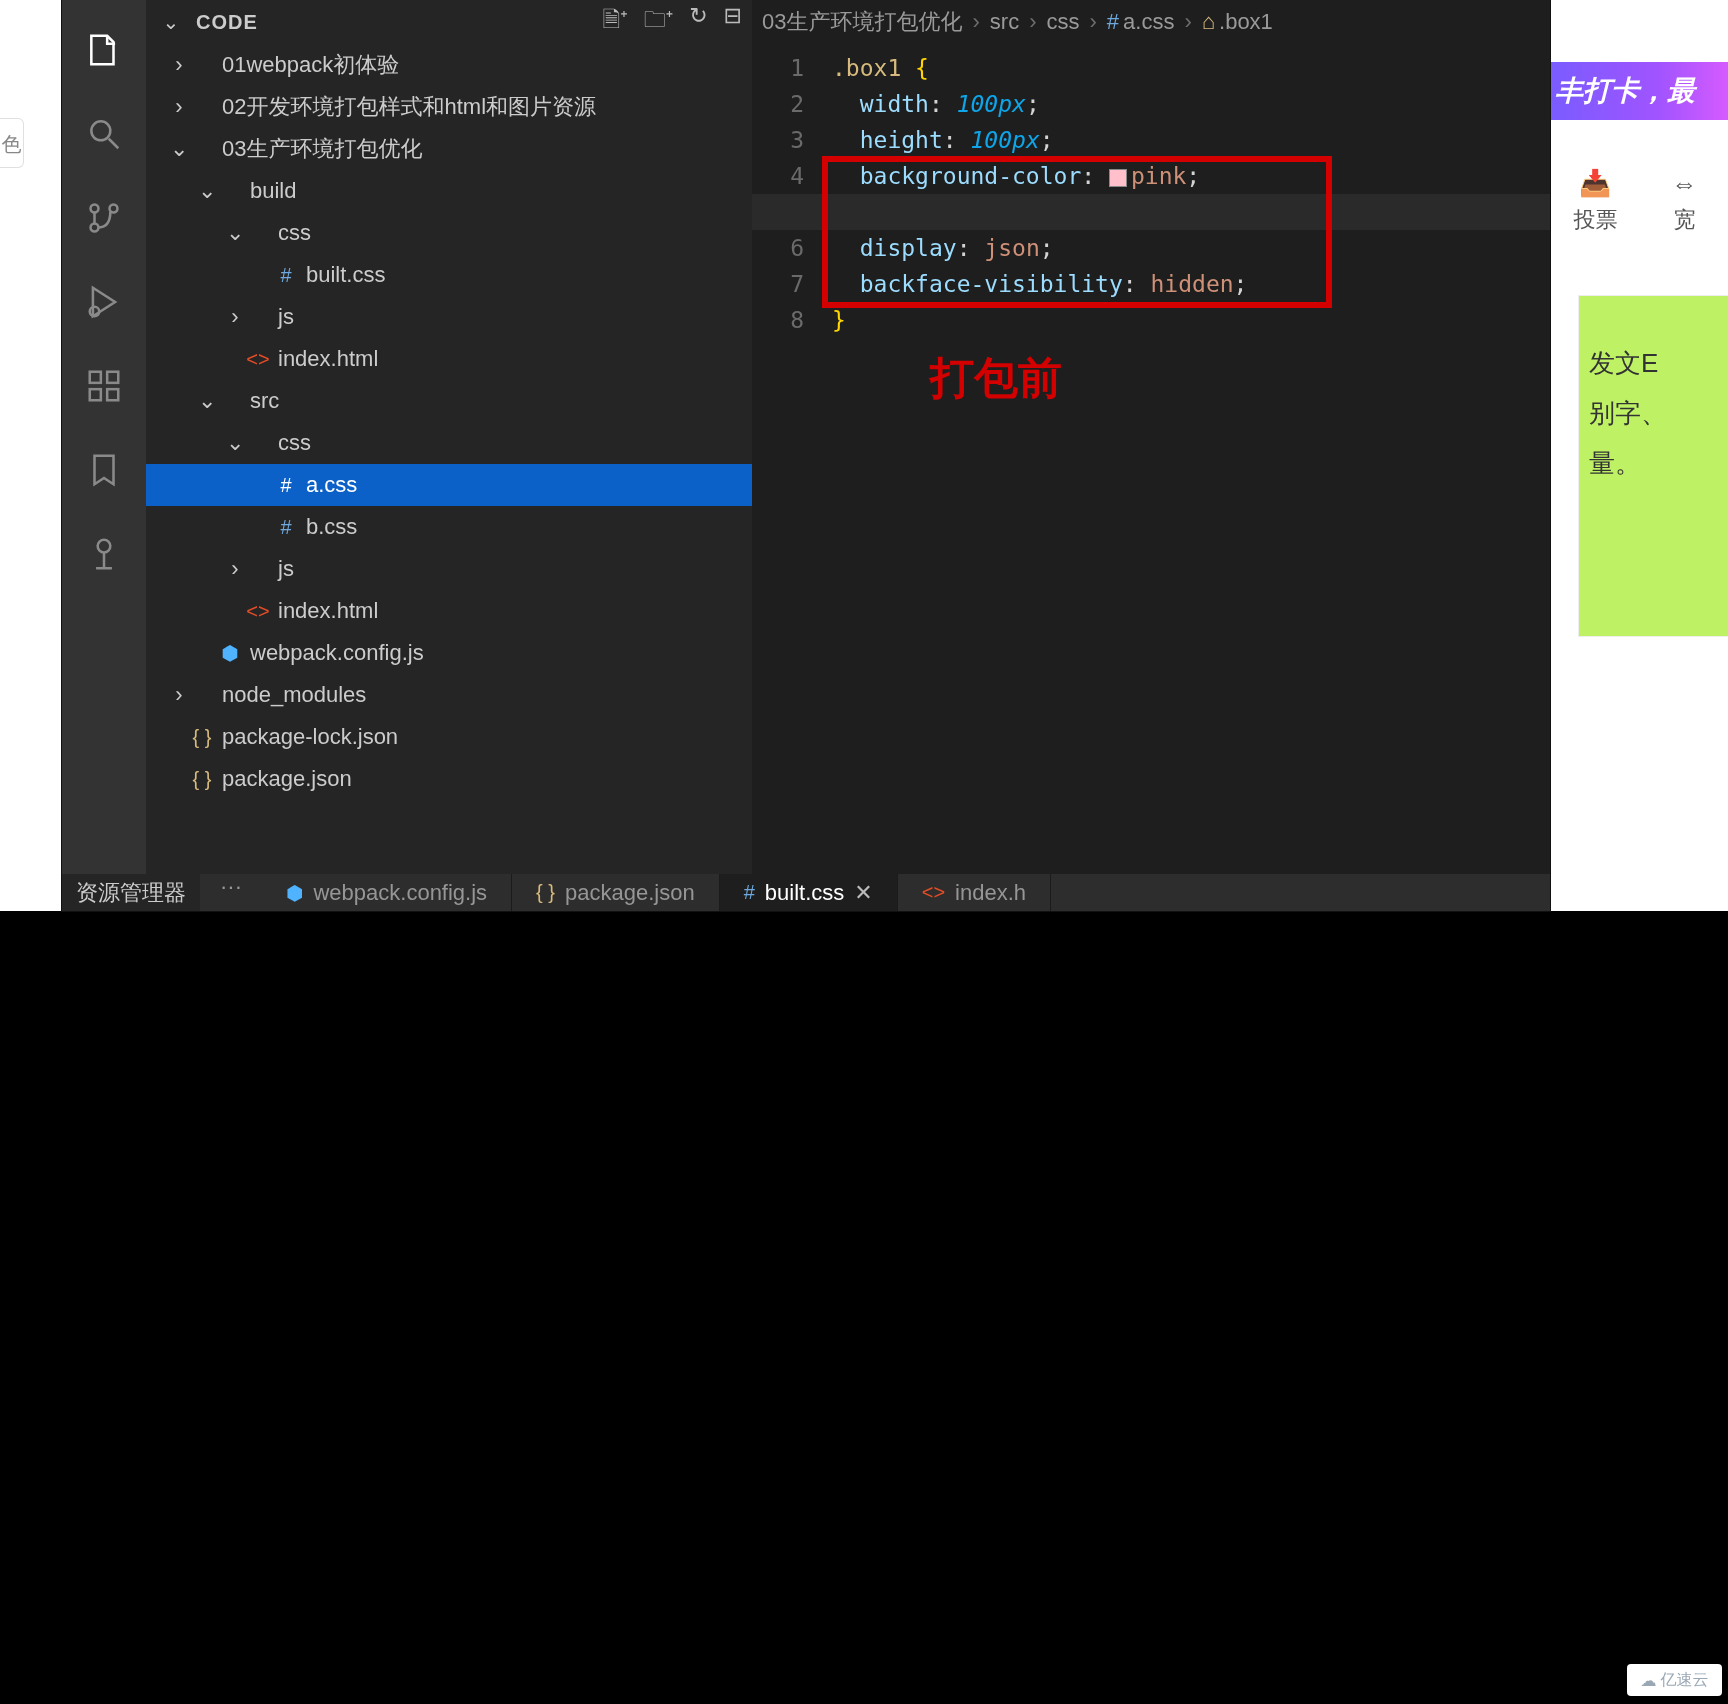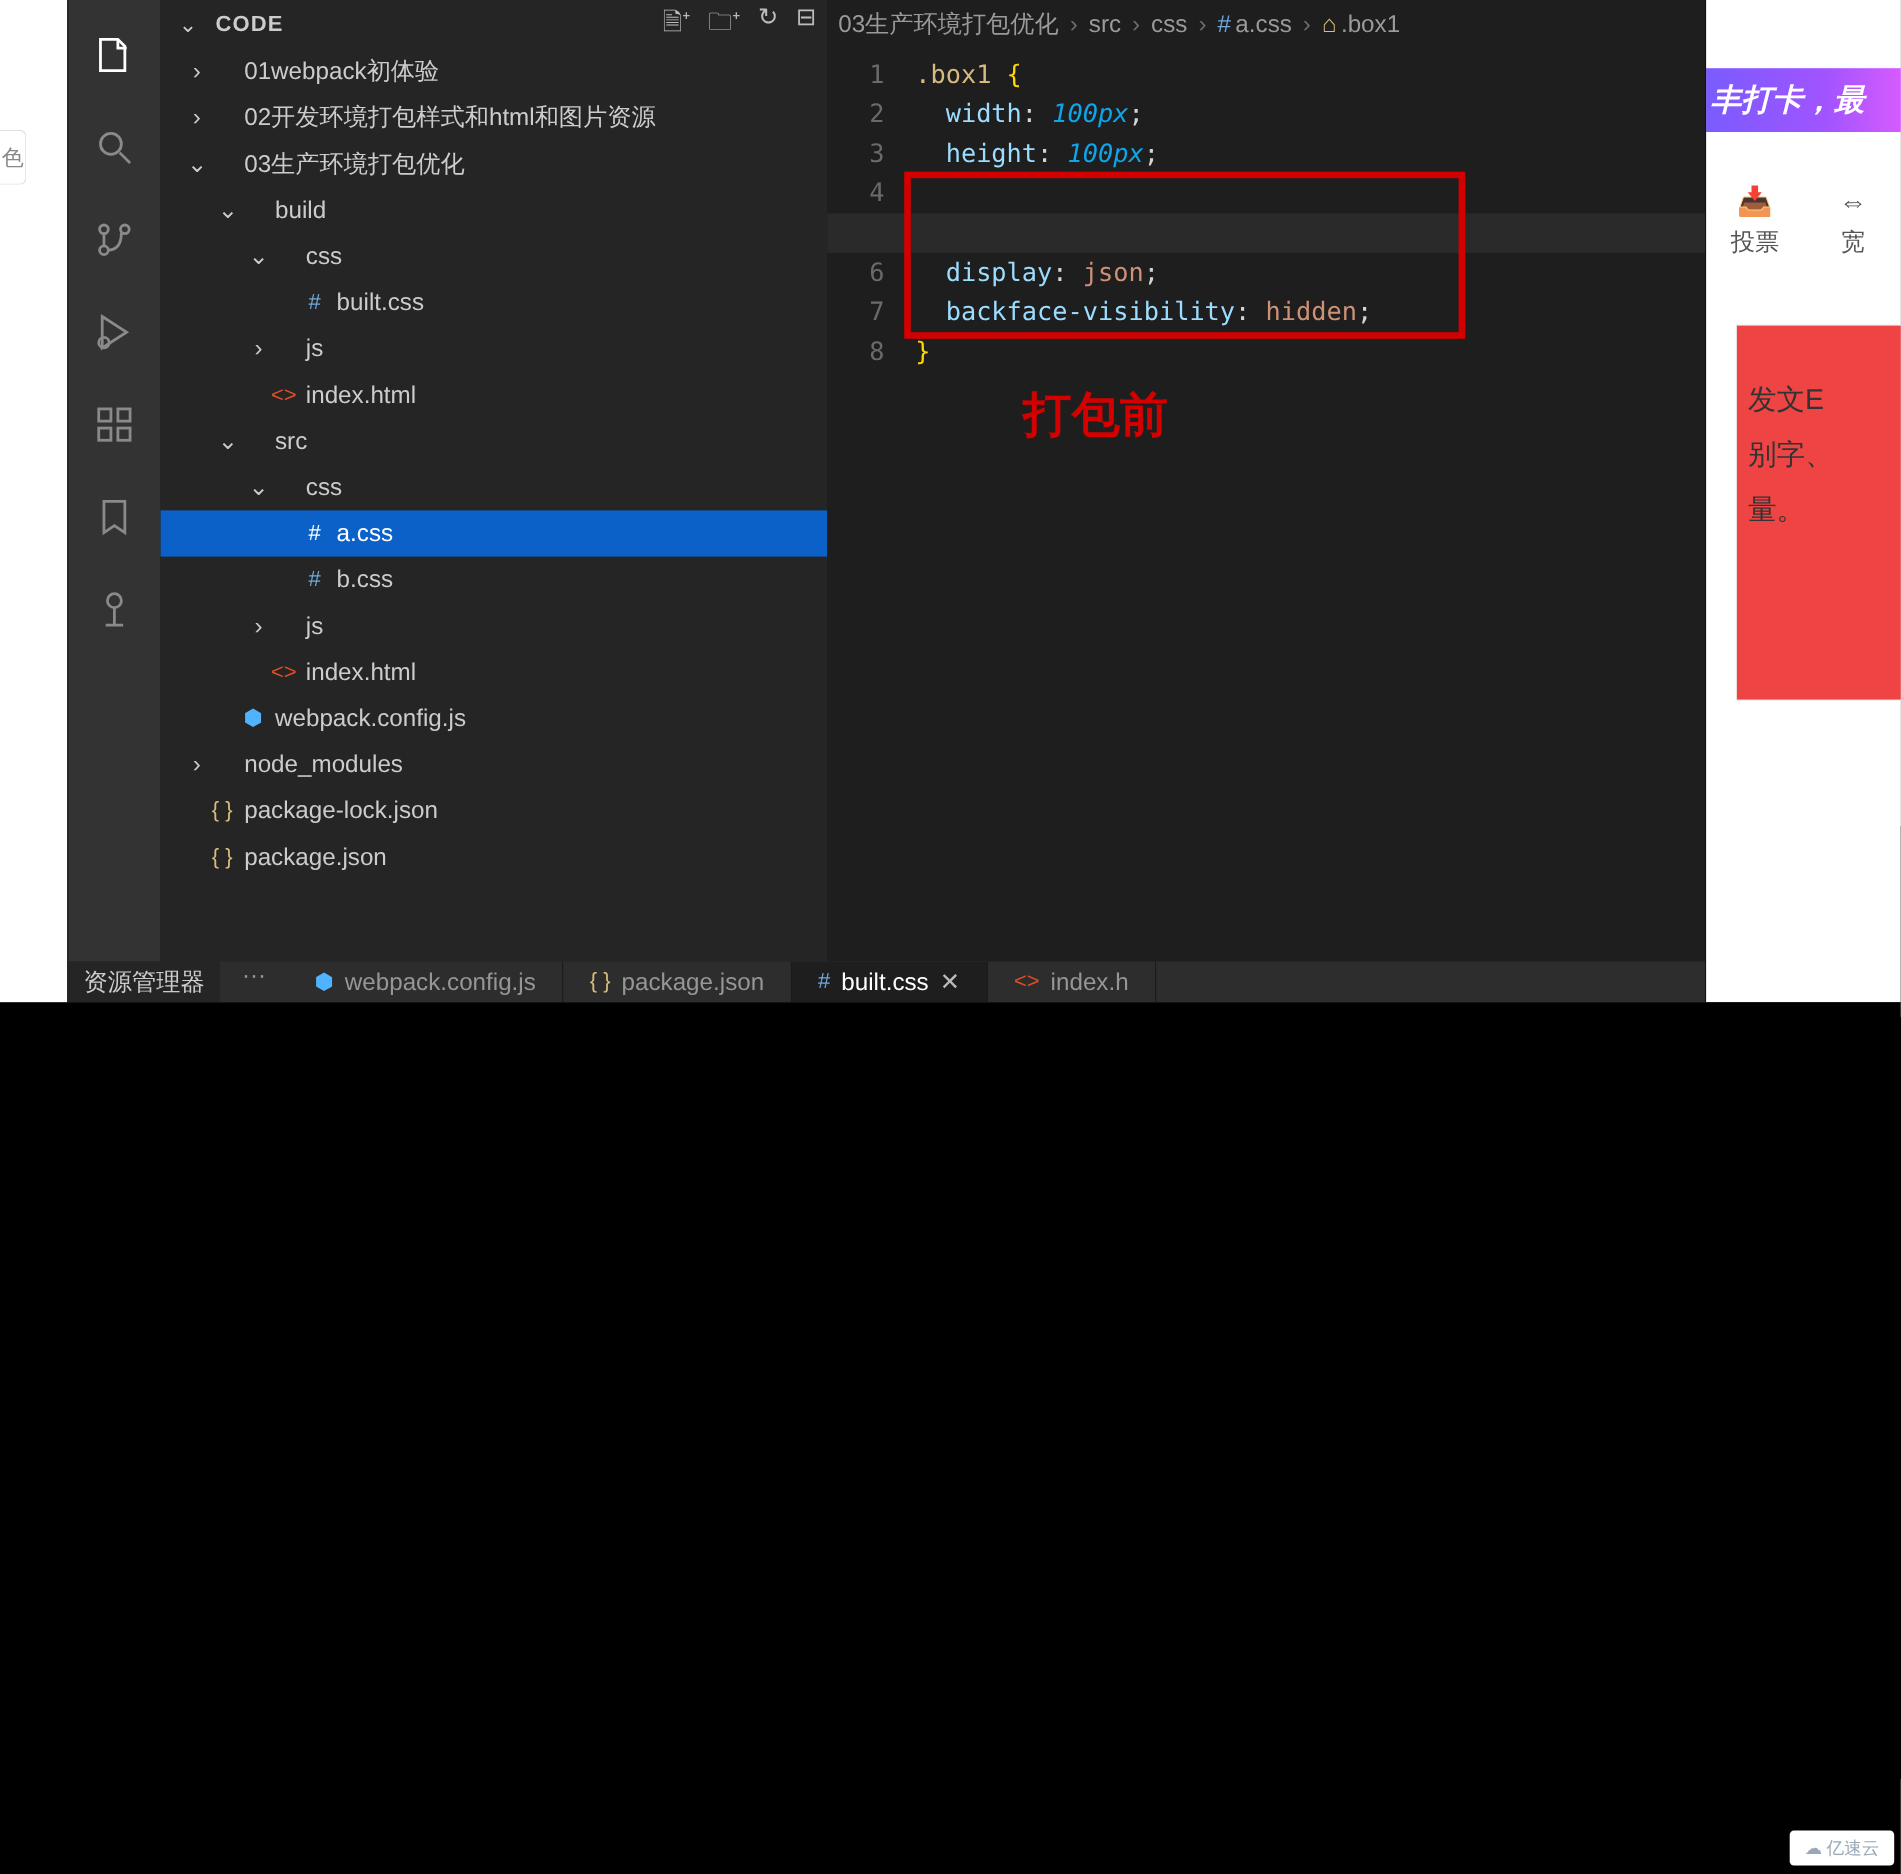--- a/index.html
+++ b/index.html
@@ -51,21 +51,21 @@
   justify-content: center;
   gap: 6px;
   color: #555;
   font-size: 22px;
 }
 .rt-icon { font-size: 26px; color: #555; }
 .right-card {
   position: absolute;
   left: 28px; top: 296px;
   width: 150px; height: 340px;
-  background: #ef4444;
+  background: #bef264;
   box-shadow: 0 0 0 1px #eee;
   padding: 42px 0 0 10px;
   font-size: 26px;
   color: #333;
   line-height: 50px;
   overflow: hidden;
 }
 .left-strip {
   position: absolute;
   left: 0; top: 0;
@@ -473,20 +473,21 @@
           <div class="codeline">
             <div class="gutter">2</div>
             <div class="codetxt"><span class="punc">&nbsp;&nbsp;</span><span class="prop">width</span><span class="punc">:&nbsp;</span><span class="num">100px</span><span class="punc">;</span></div>
           </div>
           <div class="codeline">
             <div class="gutter">3</div>
             <div class="codetxt"><span class="punc">&nbsp;&nbsp;</span><span class="prop">height</span><span class="punc">:&nbsp;</span><span class="num">100px</span><span class="punc">;</span></div>
           </div>
           <div class="codeline">
             <div class="gutter">4</div>
+            <div class="codetxt"><span class="punc">&nbsp;&nbsp;</span><span class="prop">background-color</span><span class="punc">:&nbsp;</span><span class="pinkbox"></span><span class="val">pink</span><span class="punc">;</span></div>
           </div>
           <div class="codeline">
             <div class="gutter cur">5</div>
             <div class="codetxt"><span class="punc">&nbsp;&nbsp;</span><span class="cmt">/*&nbsp;测试浏览器兼容性代码&nbsp;*/</span></div>
           </div>
           <div class="codeline">
             <div class="gutter">6</div>
             <div class="codetxt"><span class="punc">&nbsp;&nbsp;</span><span class="prop">display</span><span class="punc">:&nbsp;</span><span class="val">json</span><span class="punc">;</span></div>
           </div>
           <div class="codeline">

